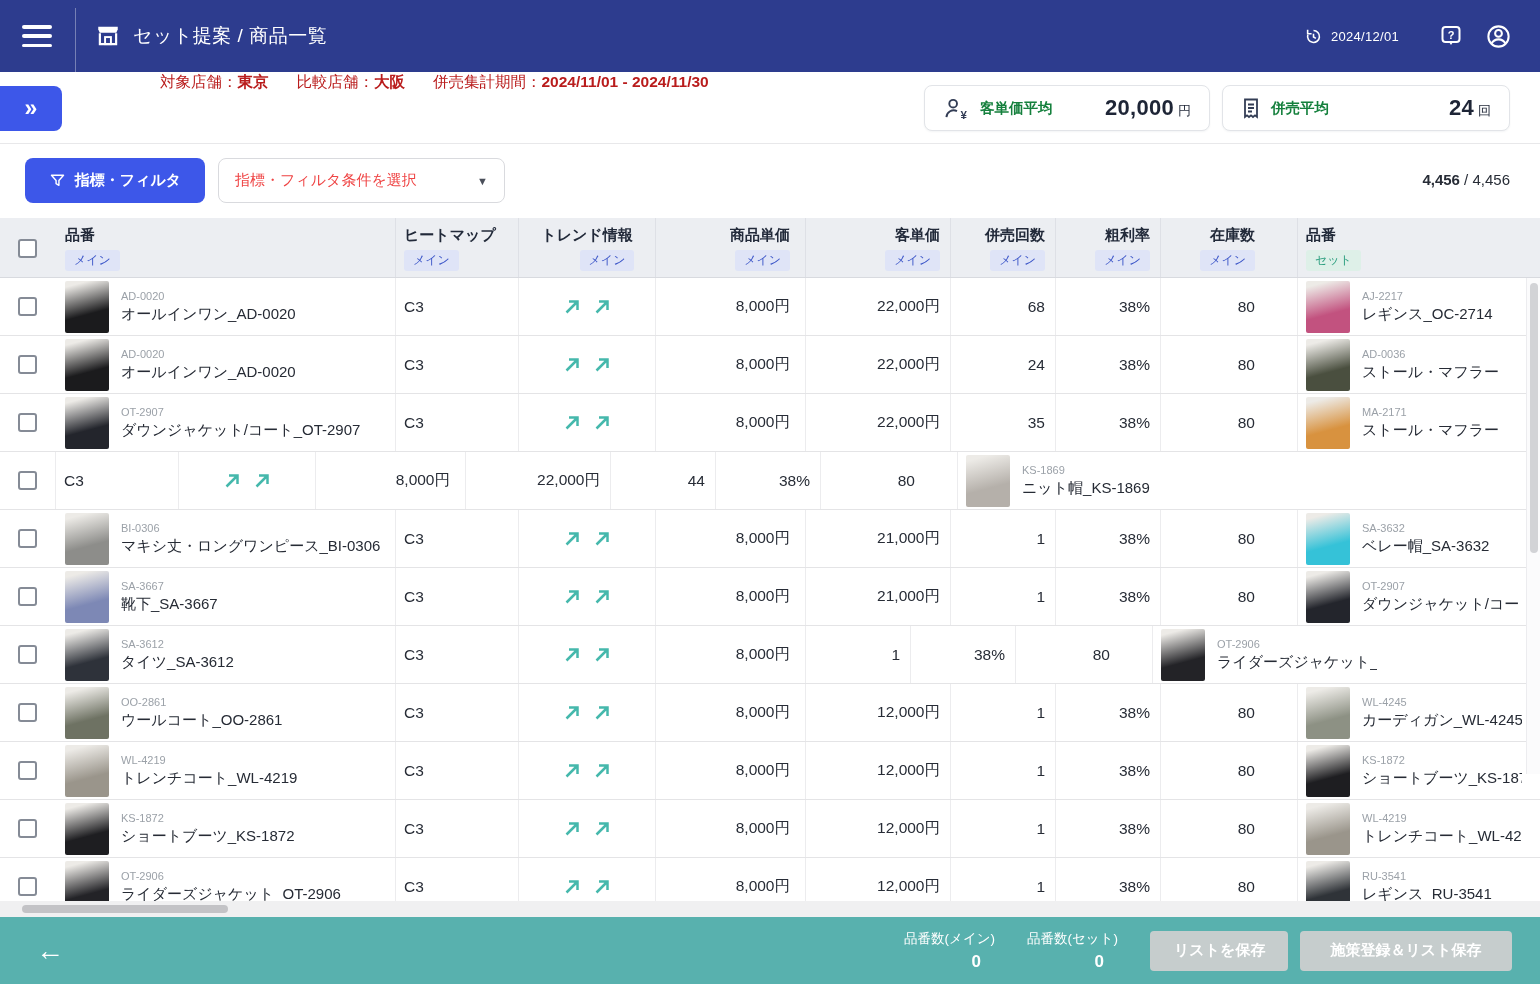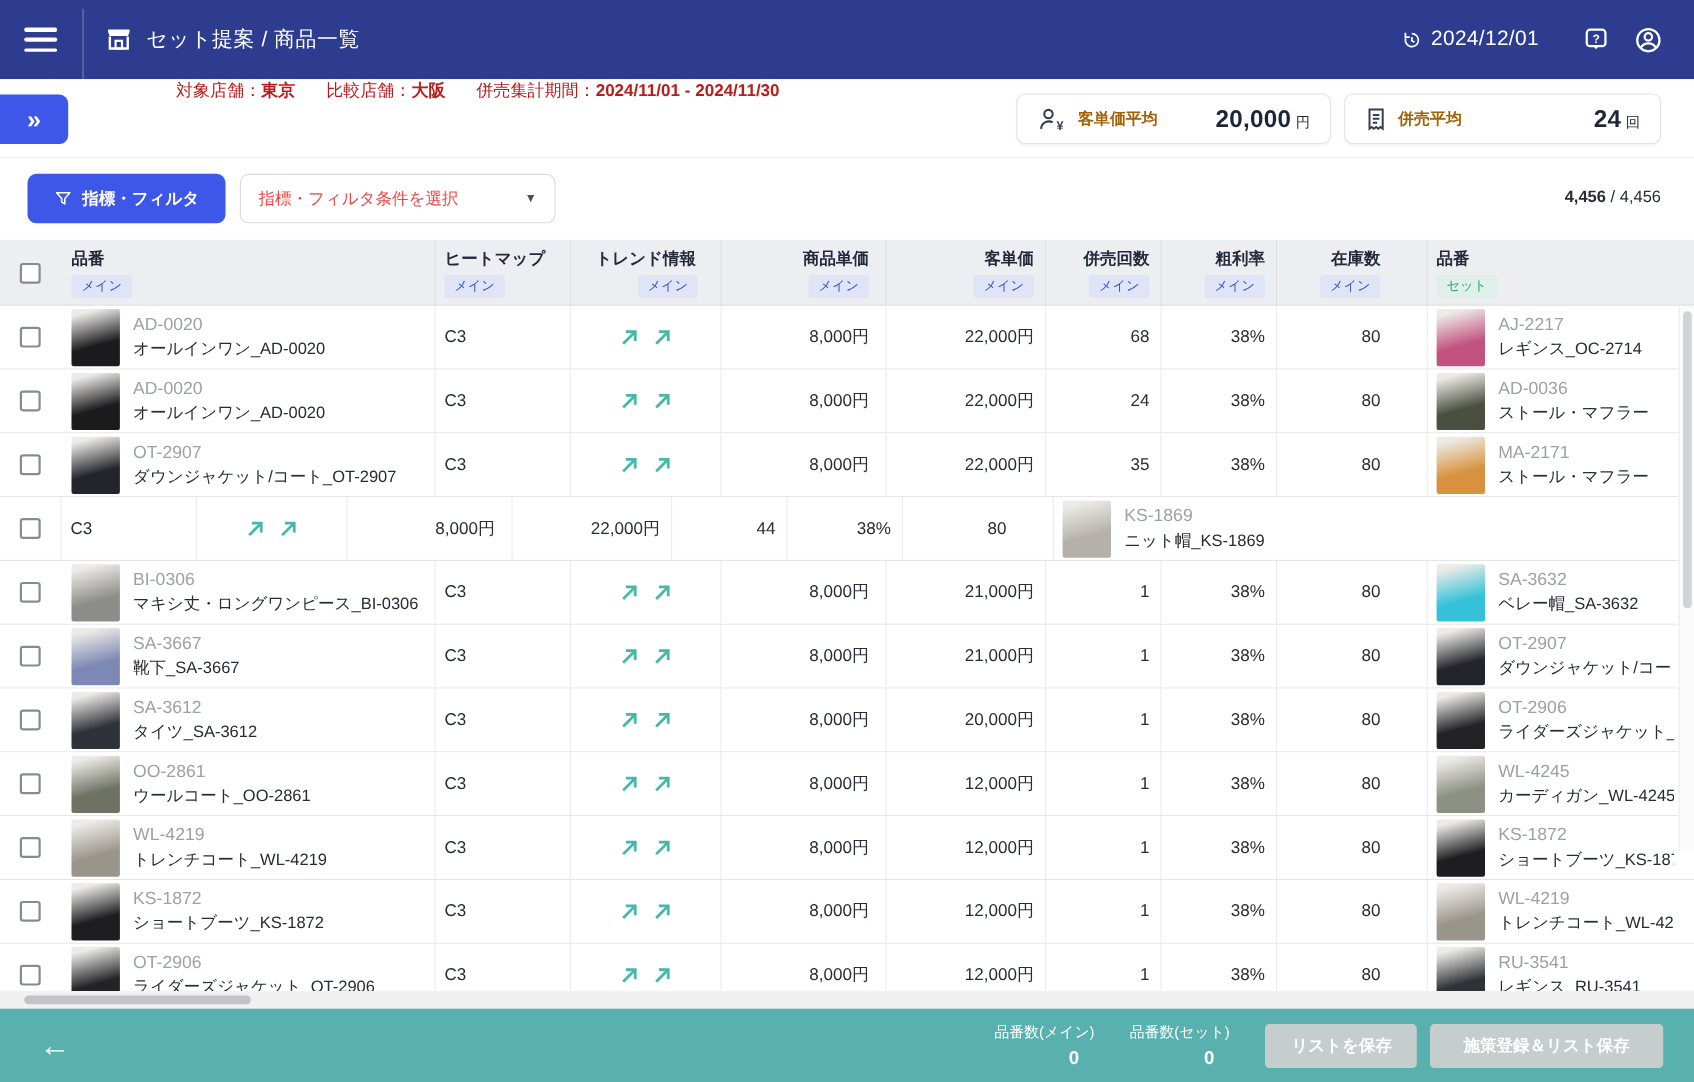--- a/index.html
+++ b/index.html
@@ -12,36 +12,36 @@
   .app{position:relative;width:1540px;height:984px;overflow:hidden;background:#fff;color:#272c36}
 
   
   .navbar{position:absolute;top:0;left:0;width:100%;height:72px;background:var(--navbar-bg,#2d3c8e);display:flex;align-items:center}
   .hamburger{position:absolute;left:22px;top:21px;width:32px;height:30px;background:none;border:none;cursor:pointer;display:flex;flex-direction:column;justify-content:space-between;padding:4px 0}
   .hamburger span{display:block;height:3.5px;width:30px;background:#fff;border-radius:2px}
   .nav-divider{position:absolute;left:75px;top:8px;bottom:-2px;width:1px;background:rgba(255,255,255,.35)}
   .nav-title-group{position:absolute;left:95px;top:0;height:72px;display:flex;align-items:center;gap:12px}
   .nav-title{color:#fff;font-size:19px;font-weight:normal;letter-spacing:.5px}
   .nav-right{position:absolute;right:28px;top:0;height:72px;display:flex;align-items:center}
-  .nav-date{color:#fff;font-size:19px;margin-left:8px;letter-spacing:.3px}
+  .nav-date{color:#fff;font-size:13px;margin-left:8px;letter-spacing:.3px}
   .icon-btn{background:none;border:none;cursor:pointer;display:flex;align-items:center}
   .help-btn{margin-left:40px}
   .account-btn{margin-left:22px}
 
   
   .subheader{position:absolute;top:72px;left:0;width:100%;height:72px;background:#fff;border-bottom:1px solid #e8e8ea}
   .expand-btn{position:absolute;left:0;top:14px;width:62px;height:45px;background:var(--accent-blue,#3d57e9);border:none;border-radius:0 8px 8px 0;color:#fff;font-size:23px;font-weight:bold;cursor:pointer;line-height:1}
   .store-info{position:absolute;left:160px;top:0;height:71px;display:flex;align-items:flex-start;font-size:15.5px;color:#b91c1c}
   .si-group{margin-right:28px;white-space:nowrap}
   .si-value{font-weight:bold}
   .metric-cards{position:absolute;right:30px;top:13px;display:flex;gap:12px}
   .metric-card{height:46px;background:#fff;border:1px solid #e2e4e8;border-radius:8px;box-shadow:0 1px 2px rgba(20,30,60,.05);display:flex;align-items:center;padding:0 18px}
   .metric-card.card1{width:286px}
   .metric-card.card2{width:288px}
-  .m-label{font-size:14.5px;font-weight:bold;color:#a16207;margin-left:10px}
+  .m-label{font-size:14.5px;font-weight:bold;color:#15803d;margin-left:10px}
   .m-value{margin-left:auto;font-size:22px;font-weight:bold;color:#1e2536;letter-spacing:.3px}
   .m-unit{font-size:13px;color:#1e2536;margin-left:4px;padding-top:5px}
 
   
   .filterbar{position:absolute;top:144px;left:0;width:100%;height:74px;background:#fff}
   .filter-btn{position:absolute;left:25px;top:14px;width:180px;height:45px;background:var(--accent-blue,#3d57e9);color:#fff;font-size:15px;font-weight:bold;border:none;border-radius:8px;cursor:pointer;display:flex;align-items:center;justify-content:center;gap:9px;font-family:inherit}
   .filter-dropdown{position:absolute;left:218px;top:14px;width:287px;height:45px;background:#fff;border:1px solid #d9dade;border-radius:8px;display:flex;align-items:center;padding:0 16px;cursor:pointer}
   .dd-placeholder{font-size:15px;color:#ef4444;flex:1;white-space:nowrap;overflow:hidden}
   .dd-caret{font-size:11px;color:#4a4f5a;margin-left:8px}
   .row-count{position:absolute;right:30px;top:27px;font-size:15px;color:#272c36}
@@ -77,21 +77,21 @@
   .th.c-uprice .badge,.th.c-cprice .badge,.th.c-cross .badge,.th.c-margin .badge,.th.c-stock .badge{align-self:flex-end}
   .td.c-trend{justify-content:center;gap:10px}
   .th.c-trend{align-items:center}
   .th.c-trend .badge{align-self:center;margin-left:40px}
   .td.c-heat,.td.c-trend,.td.c-uprice,.td.c-cprice,.td.c-cross,.td.c-margin,.td.c-stock,.td.c-set{border-left:1px solid #ececee}
   .th.c-heat,.th.c-trend,.th.c-uprice,.th.c-cprice,.th.c-cross,.th.c-margin,.th.c-stock,.th.c-set{border-left:1px solid #dee0e6}
 
   .checkbox{width:19px;height:19px;border:2px solid #858b96;border-radius:3px;background:#fff;cursor:pointer;display:inline-block}
   .thumb{width:44px;height:52px;border-radius:2px;flex:none}
   .pinfo{margin-left:12px;min-width:0;overflow:hidden}
-  .pcode{font-size:16px;color:#9ba1a8;margin-bottom:3px;white-space:nowrap}
+  .pcode{font-size:11px;color:#9ba1a8;margin-bottom:3px;white-space:nowrap}
   .pname{font-size:15px;color:#262b35;white-space:nowrap;overflow:hidden}
   .c-main .pname{max-width:262px;text-overflow:ellipsis}
   .c-set .pname{max-width:160px;text-overflow:clip}
 
   
   .vscroll{position:absolute;top:60px;bottom:0;right:0;width:14px;background:#fbfbfc;border-left:1px solid #ececef}
   .vthumb{position:absolute;top:5px;left:3px;width:8px;height:270px;background:#d2d3d6;border-radius:4px}
   .hscroll{position:absolute;top:901px;left:0;width:100%;height:16px;background:#f0f0f1}
   .hthumb{position:absolute;top:4px;left:22px;width:206px;height:8px;background:#c3c3c6;border-radius:4px}
 
@@ -455,21 +455,20 @@
           <div class="td c-heat">C3</div>
           <div class="td c-trend">
             <svg class="trend-arrow" width="20" height="20" viewBox="0 0 20 20">
               <path d="M4.5 15.5 L15 5 M7 4.5 H15.5 V13" fill="none" stroke="var(--trend-arrow,#45b8ac)" stroke-width="2.5"></path>
             </svg>
             <svg class="trend-arrow" width="20" height="20" viewBox="0 0 20 20">
               <path d="M4.5 15.5 L15 5 M7 4.5 H15.5 V13" fill="none" stroke="var(--trend-arrow,#45b8ac)" stroke-width="2.5"></path>
             </svg>
           </div>
           <div class="td c-uprice">8,000円</div>
-          <div class="td c-cprice">20,000円</div>
           <div class="td c-cross">1</div>
           <div class="td c-margin">38%</div>
           <div class="td c-stock">80</div>
           <div class="td c-set">
             <span class="thumb" style="background: linear-gradient(165deg, rgb(237, 235, 231) 10%, rgb(35, 35, 39) 62%);"></span>
             <div class="pinfo">
               <div class="pcode">OT-2906</div>
               <div class="pname">ライダーズジャケット_OT-2906</div>
             </div>
           </div>

